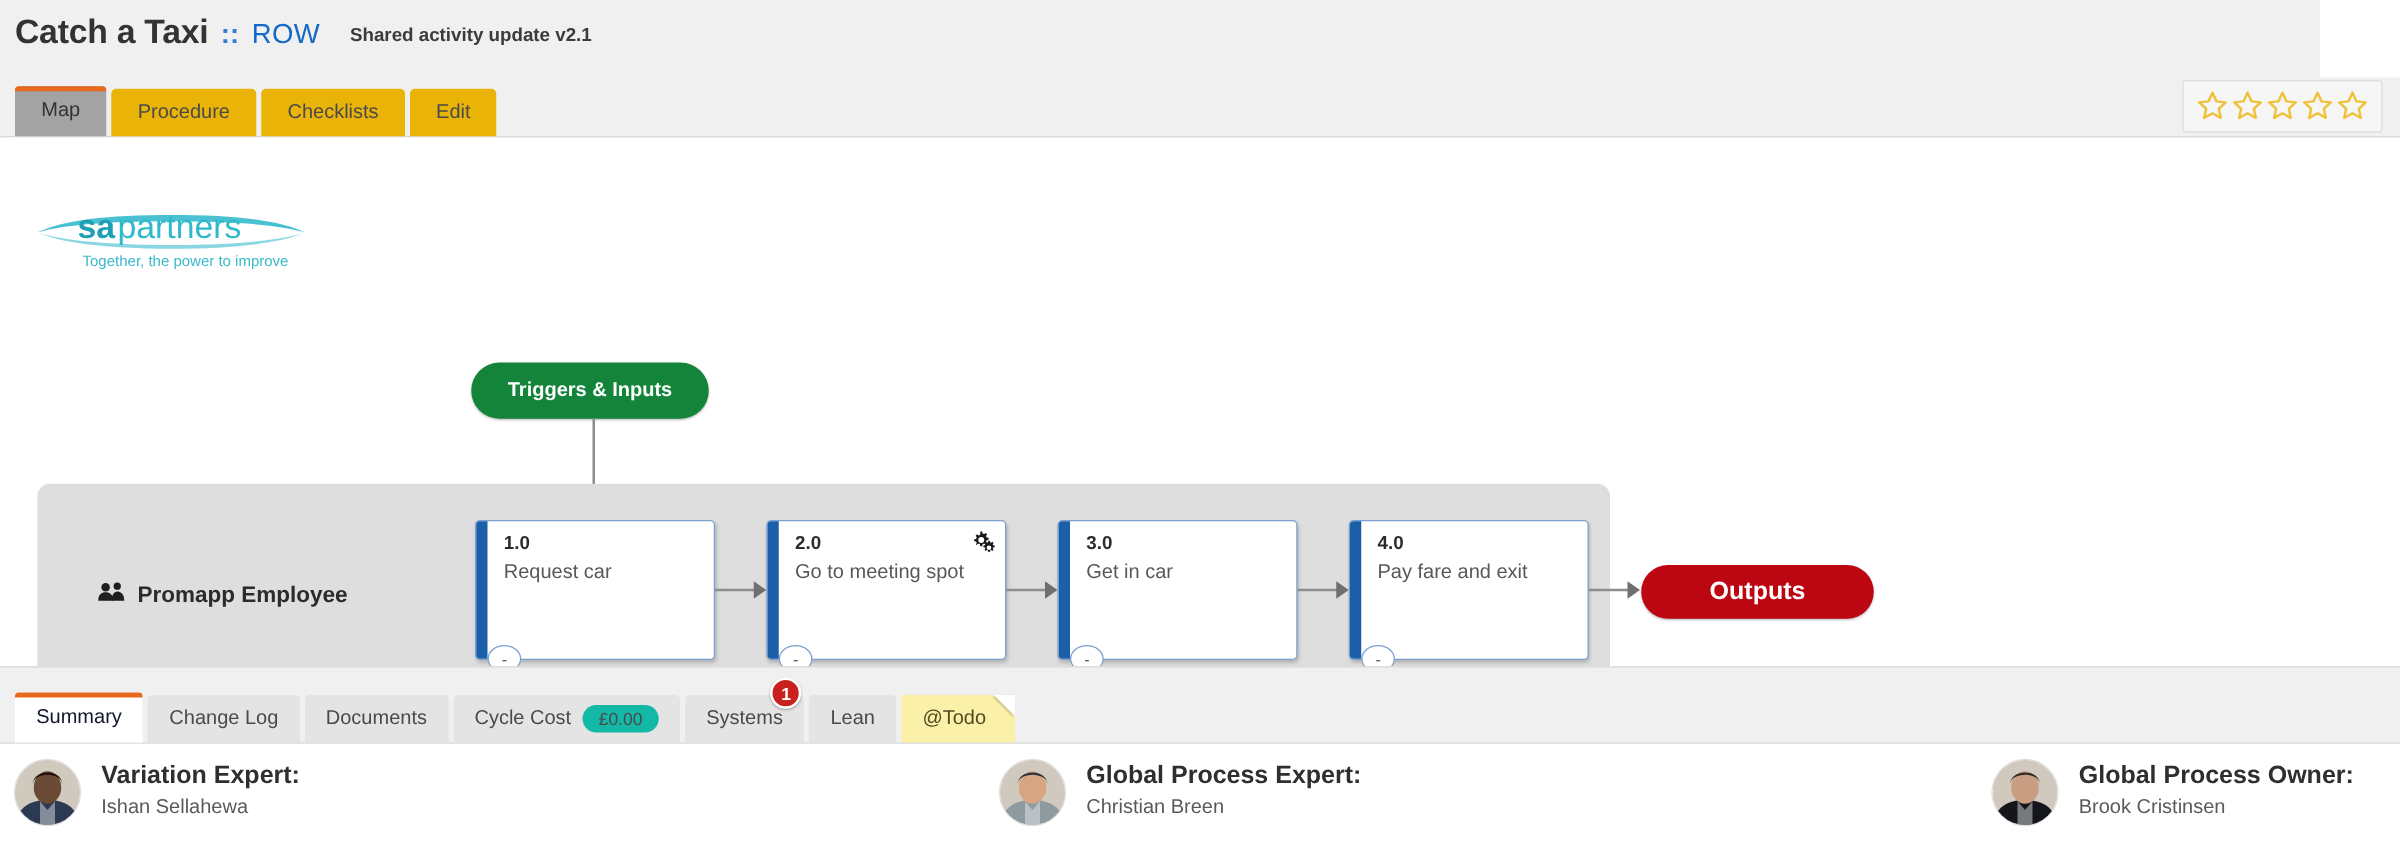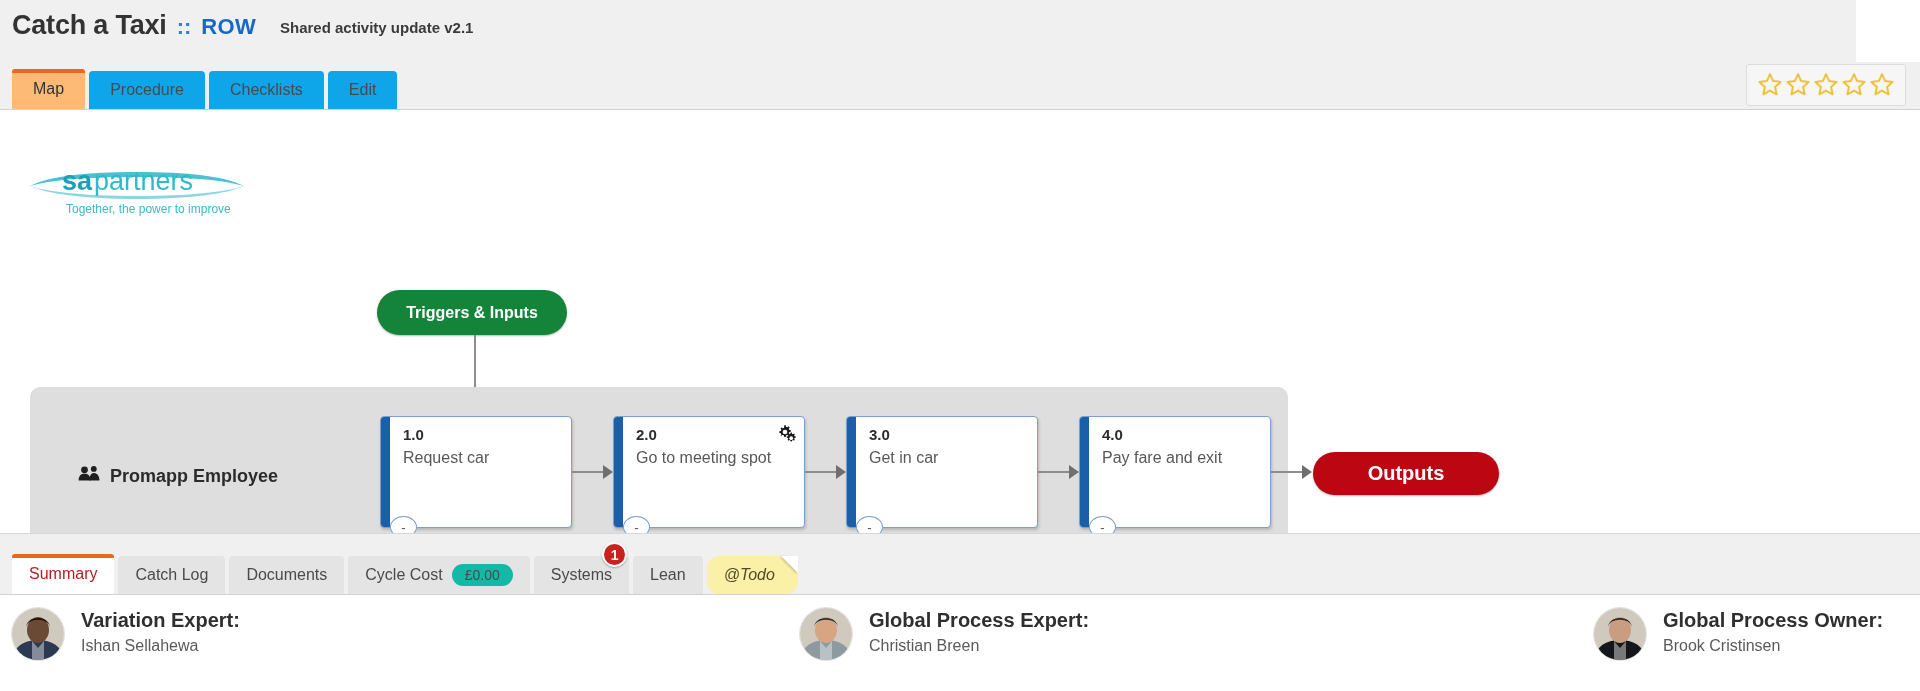--- a/index.html
+++ b/index.html
@@ -18,46 +18,46 @@
   }
   #title-block {
     position: absolute; left: 12px; top: 10px;
     display: flex; align-items: baseline; gap: 10px;
   }
   #proc-title {
     font-size: 27px; font-weight: bold; color: #333333;
     letter-spacing: -0.2px;
   }
   #title-sep { font-size: 22px; font-weight: bold; color: #2f7ed8; }
-  #proc-org { font-size: 22px; font-weight: bold; color: #1569c7; letter-spacing: 0.3px; }
+  #proc-org { font-size: 22px; font-weight: normal; color: #1569c7; letter-spacing: 0.3px; }
   #proc-sub {
     font-size: 15px; font-weight: bold; color: #3b3b3b;
     margin-left: 14px; position: relative; top: -1px;
   }
 
   
   #top-tabbar {
     position: absolute; left: 0; top: 62px; width: 1920px; height: 48px;
     background: #f0f0f0;
     border-bottom: 1px solid #d2d2d2;
   }
   .tabrow { position: absolute; left: 12px; bottom: 0; display: flex; align-items: flex-end; gap: 4px; }
   .tab {
     position: relative;
     height: 38px;
     padding: 0 21px;
     display: flex; align-items: center; justify-content: center;
     font-size: 16px; color: #4a4a4a;
-    background: #0ea5e9;
+    background: #eab308;
     border-radius: 4px 4px 0 0;
     cursor: pointer;
     white-space: nowrap;
   }
   .tab.active {
-    background: #fdba74;
+    background: #a3a3a3;
     color: #333333;
     height: 40px;
   }
   .tab.active::before {
     content: ""; position: absolute; left: 0; right: 0; top: 0;
     height: 4px; background: #e8681e; border-radius: 3px 3px 0 0;
   }
 
   
   #rating-box {
@@ -174,42 +174,41 @@
     position: absolute; left: 12px; bottom: 0;
     display: flex; align-items: flex-end; gap: 4px;
   }
   .btab {
     position: relative; height: 38px; padding: 0 17px;
     display: flex; align-items: center; gap: 9px;
     font-size: 16px; color: #4a4a4a;
     background: #e4e4e4; border-radius: 4px 4px 0 0;
     cursor: pointer; white-space: nowrap;
   }
-  .btab.active { background: #ffffff; color: #b91c1c; height: 40px; margin-top: 20px; }
+  .btab.active { background: #ffffff; color: #0f172a; height: 40px; margin-top: 20px; }
   .btab.active::before {
     content: ""; position: absolute; left: 0; right: 0; top: 0;
     height: 4px; background: #e8681e; border-radius: 3px 3px 0 0;
   }
   .cost-pill {
     background: #14b8a6; border-radius: 12px;
     padding: 3px 13px; font-size: 14px; color: #4a4a4a;
   }
   .badge {
     position: absolute; top: -14px; right: 2px;
     min-width: 25px; height: 25px; padding: 0 5px;
     background: #c9211e; border: 2px solid #ffffff; border-radius: 50%;
     color: #ffffff; font-size: 14px; font-weight: bold;
     display: flex; align-items: center; justify-content: center;
     box-shadow: 0 1px 2px rgba(0,0,0,.3);
   }
   .btab.todo {
     background: #faf0a8; color: #514a22;
-    border-radius: 12px;
+    border-radius: 0;
     padding-right: 23px;
-    font-style: italic;
   }
   .btab.todo::after {
     content: ""; position: absolute; right: 0; top: 0;
     width: 0; height: 0;
     border-left: 17px solid transparent;
     border-top: 17px solid #ffffff;
     filter: drop-shadow(-1px 1px 1px rgba(0,0,0,.2));
   }
 
   
@@ -351,21 +350,21 @@
     <span>Outputs</span>
   </div>
 </div>
 
 <div id="bottom-tabbar">
   <div id="bottom-tabrow">
       <div class="btab active">
         <span>Summary</span>
       </div>
       <div class="btab">
-        <span>Catch Log</span>
+        <span>Change Log</span>
       </div>
       <div class="btab">
         <span>Documents</span>
       </div>
       <div class="btab">
         <span>Cycle Cost</span>
         <span class="cost-pill">£0.00</span>
       </div>
       <div class="btab">
         <span>Systems</span>

